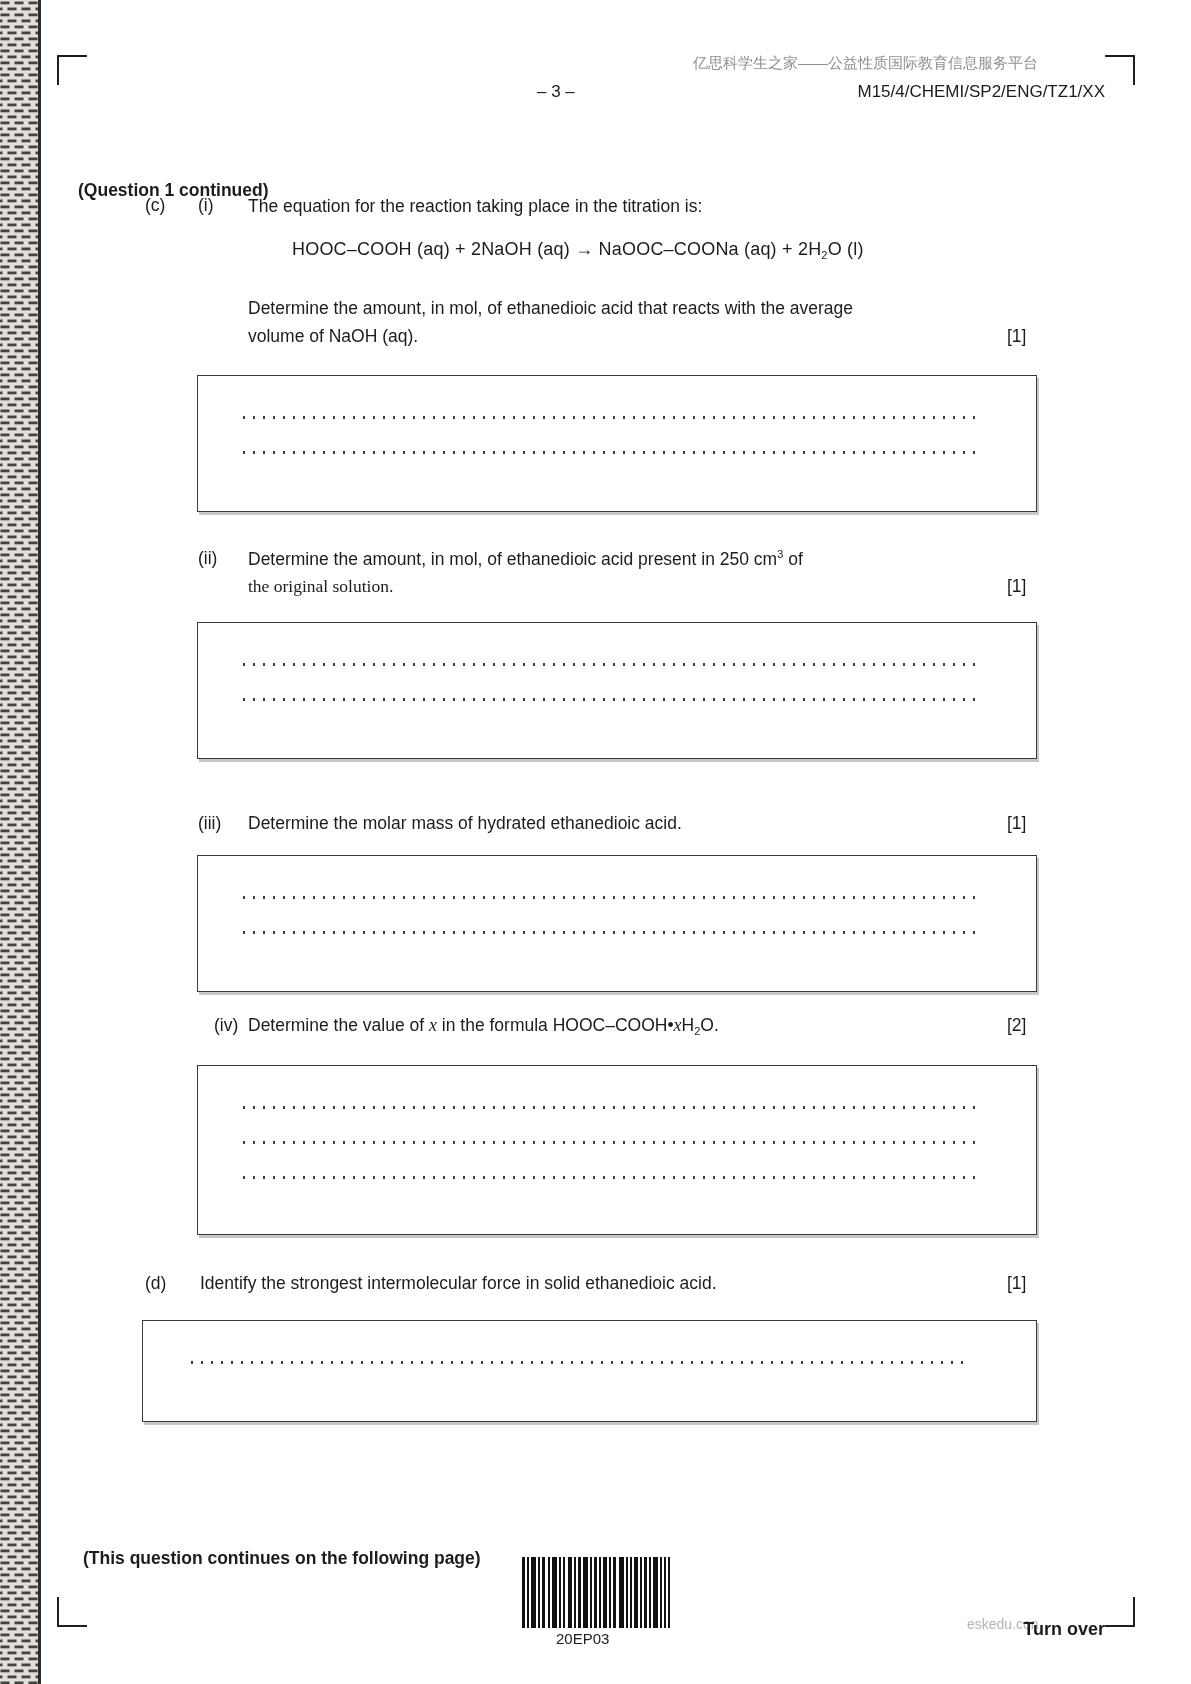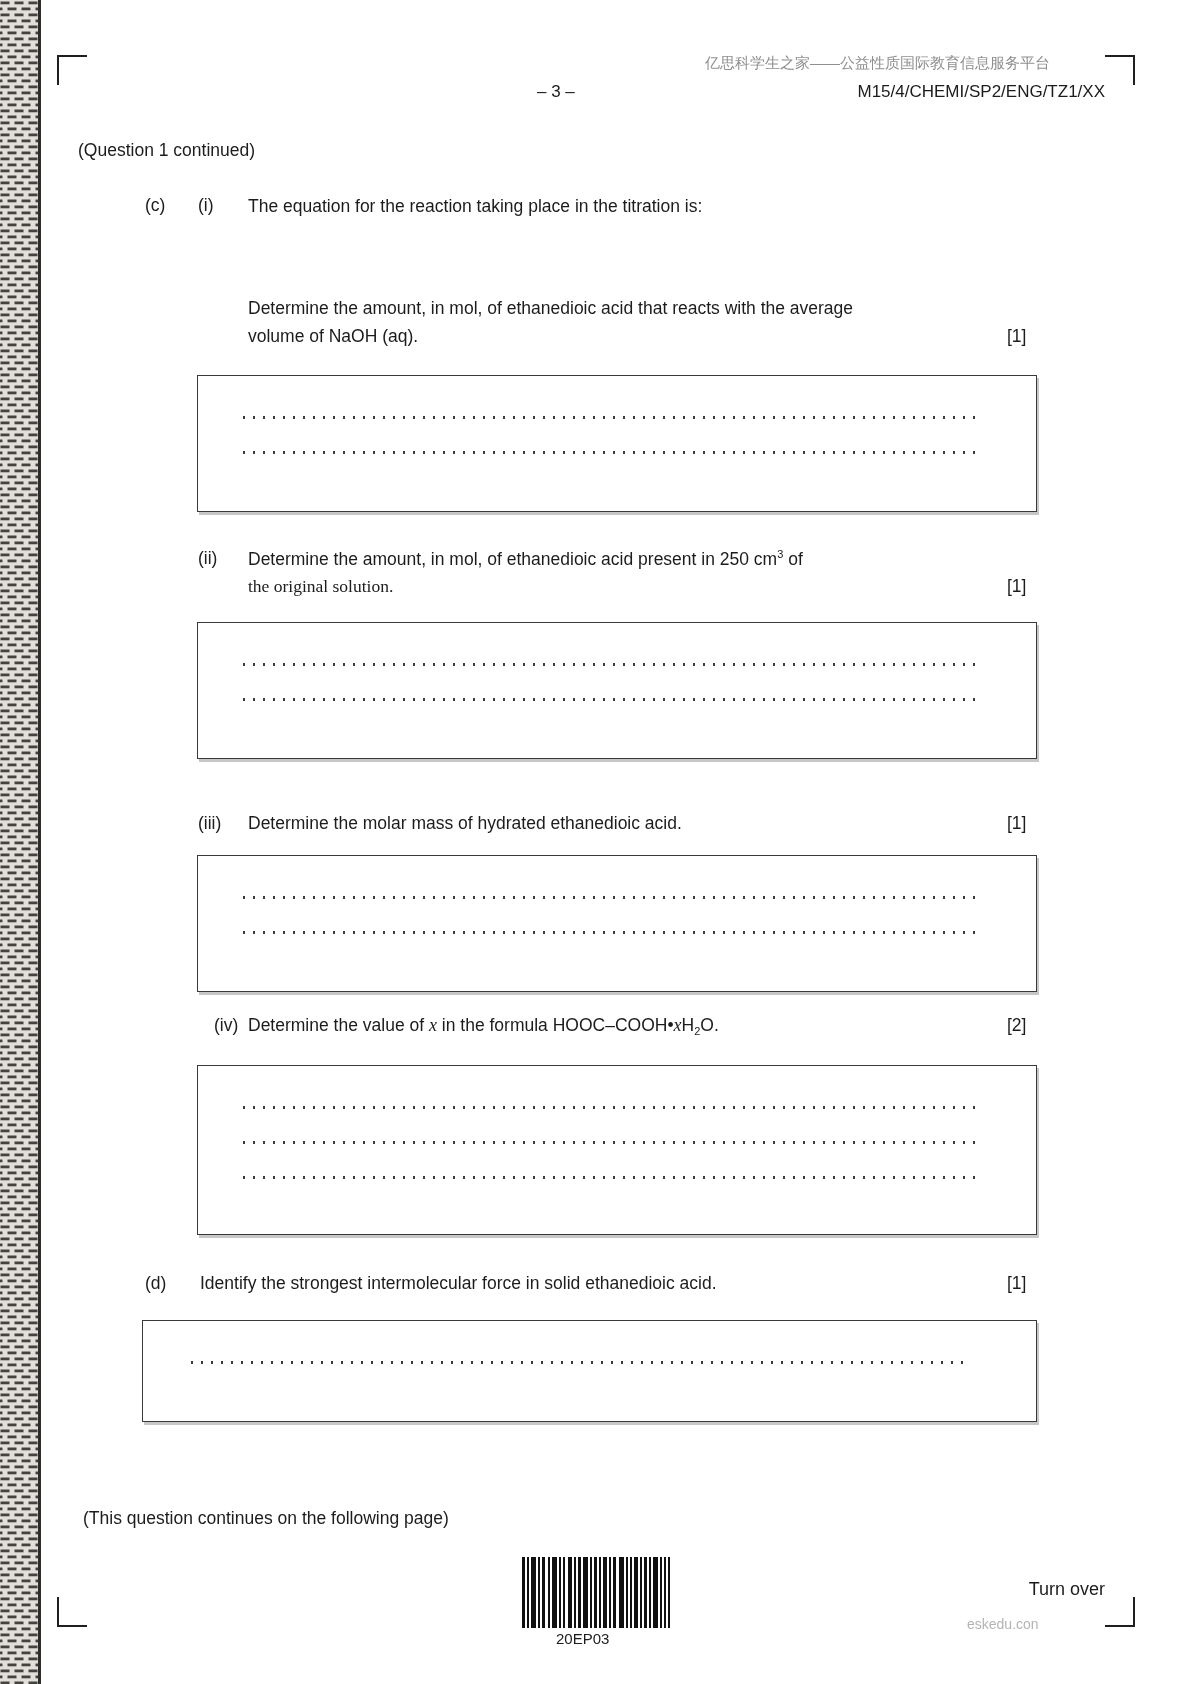--- a/index.html
+++ b/index.html
@@ -5,21 +5,21 @@
   html,body { margin:0; padding:0; background:#fff; }
   .page {
     position:relative;
     width:1191px; height:1684px;
     background:#ffffff;
     font-family:"Liberation Sans", sans-serif;
     color:#1c1c1c;
     overflow:hidden;
   }
   .t { position:absolute; white-space:nowrap; }
-  .bold { font-weight:normal; }
+  .bold { font-weight:bold;margin-top:40px; }
   .body-txt { font-size:17.5px; }
   .eq-txt { font-size:18px; letter-spacing:0.2px; }
   .gray-cn { color:#8f8f8f; font-size:15px; }
   .code-txt { font-size:17px; }
   .marks { font-size:17.5px; }
   .sub { font-size:11px; vertical-align:-4px; }
   .sup { font-size:11px; vertical-align:7px; }
   .mathx { font-family:"Liberation Serif", serif; font-style:italic; font-size:18px; }
 
   
@@ -67,30 +67,33 @@
       <rect width="38" height="1684" fill="url(#hp)"></rect>
     </svg>
   </div>
   <div class="hatch-edge"></div>
 
   <div class="crop tl"></div>
   <div class="crop tr"></div>
   <div class="crop bl"></div>
   <div class="crop br"></div>
 
-  <div class="t gray-cn" style="top:54px; right:141px;">亿思科学生之家——公益性质国际教育信息服务平台</div>
+  <div class="t gray-cn" style="top:54px; right:153px;">亿思科学生之家——公益性质国际教育信息服务平台</div>
   <div class="t code-txt" style="top:82px; left:537px;">– 3 –</div>
   <div class="t code-txt" style="top:82px; right:86px;margin-left:29px;">M15/4/CHEMI/SP2/ENG/TZ1/XX</div>
 
   <div class="t body-txt bold" style="top:140px; left:78px;">(Question 1 continued)</div>
 
   <div class="t body-txt" style="top:195px; left:145px;">(c)</div>
   <div class="t body-txt" style="top:195px; left:198px;">(i)</div>
   <div class="t body-txt" style="top:196px; left:248px;">The equation for the reaction taking place in the titration is:</div>
 
+  <div class="t eq-txt" style="top:239px; left:292px;">
+    <span>HOOC–COOH (aq) + 2NaOH (aq) → NaOOC–COONa (aq) + 2H</span><span class="sub">2</span><span>O (l)</span>
+  </div>
 
   <div class="t body-txt" style="top:298px; left:248px;">Determine the amount, in mol, of ethanedioic acid that reacts with the average</div>
   <div class="t body-txt" style="top:326px; left:248px;">volume of NaOH (aq).</div>
   <div class="t marks" style="top:326px; left:1007px;">[1]</div>
 
   <div class="abox" style="left:197px; top:375px; width:838px; height:135px;">
     <div class="dotline" style="left:45px; top:40px; width:733px;"></div>
     <div class="dotline" style="left:45px; top:75px; width:733px;"></div>
   </div>
 

